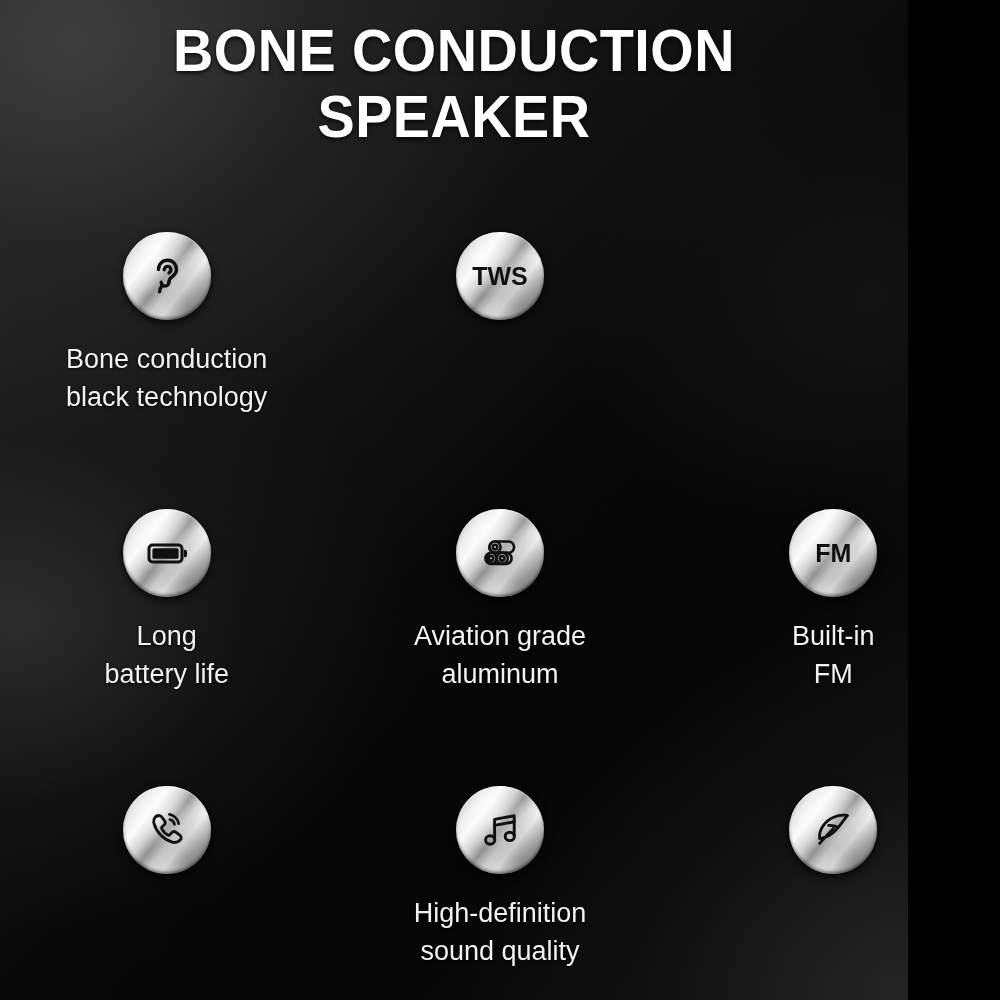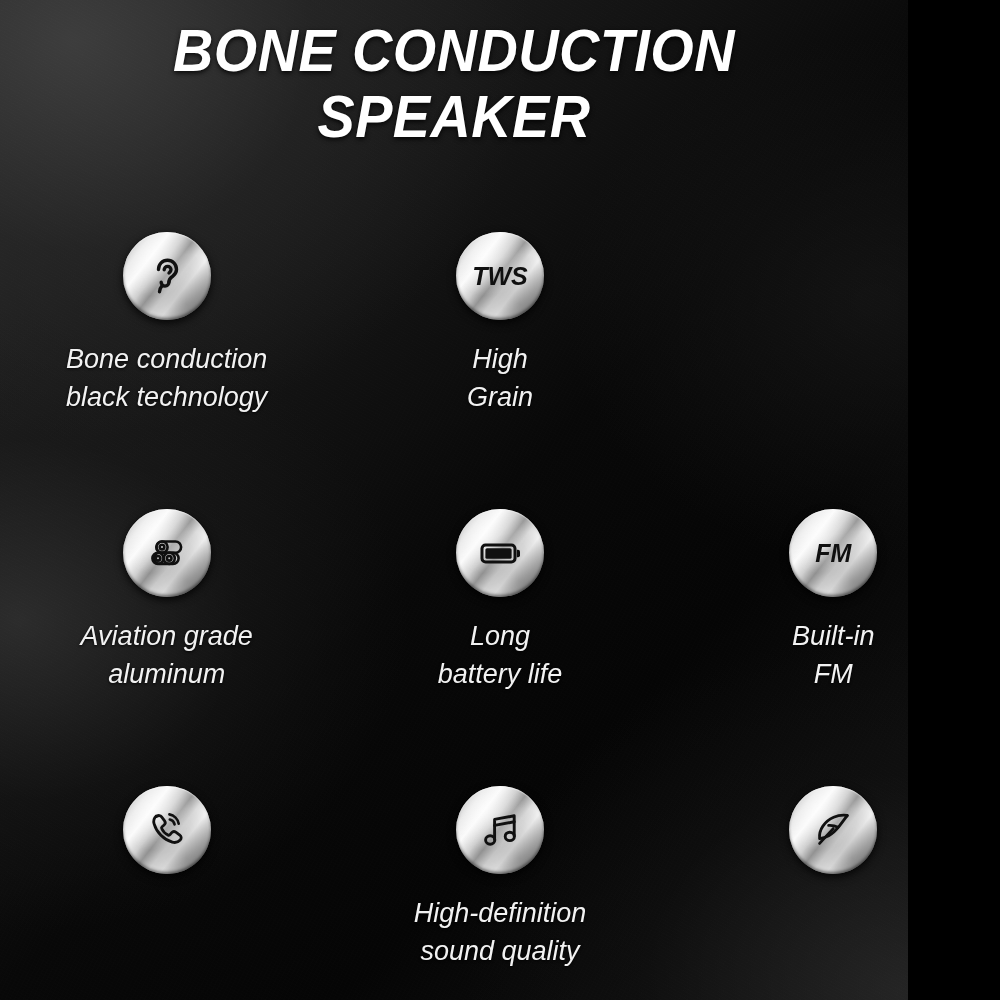--- a/index.html
+++ b/index.html
@@ -11,21 +11,20 @@
   body {
     font-family: "Liberation Sans", sans-serif;
   }
 
   #poster {
     position: relative;
     width: 908px;
     height: 1000px;
     overflow: hidden;
     background-color: #404040;
-    font-style: italic;
   }
 
   
   .bg-base {
     position: absolute;
     inset: 0;
     background:
       radial-gradient(ellipse 70% 55% at 8% 4%,  rgba(62,62,62,0.95) 0%, rgba(40,40,40,0.55) 38%, rgba(12,12,12,0) 72%),
       radial-gradient(ellipse 55% 40% at 2% 62%, rgba(52,52,52,0.75) 0%, rgba(26,26,26,0.4) 45%, rgba(10,10,10,0) 78%),
       radial-gradient(ellipse 60% 45% at 99% 99%, rgba(48,48,48,0.6) 0%, rgba(20,20,20,0.3) 48%, rgba(8,8,8,0) 80%),
@@ -175,28 +174,38 @@
           </svg>
         </div>
         <div class="caption">Bone conduction
 black technology</div>
       </div>
 
       <div class="cell">
         <div class="disc">
           <span class="disc-text">TWS</span>
         </div>
-        <div class="caption">High
-Grain</div>
       </div>
 
 
     </div>
 
     <div class="grid-row">
+
+      <div class="cell">
+        <div class="disc">
+          <svg width="52" height="52" viewBox="0 0 52 52">
+            <rect x="8" y="18" width="33" height="17" rx="3.6" fill="none" stroke="#101010" stroke-width="3"></rect>
+            <rect x="11.4" y="21.2" width="26.2" height="10.6" rx="1.6" fill="#101010"></rect>
+            <path d="M42.8 22.8h1.2a2 2 0 0 1 2 2v3.4a2 2 0 0 1-2 2h-1.2z" fill="#101010"></path>
+          </svg>
+        </div>
+        <div class="caption">Long
+battery life</div>
+      </div>
 
       <div class="cell">
         <div class="disc">
           <svg width="50" height="50" viewBox="0 0 50 50">
             <g fill="none" stroke="#101010" stroke-width="2.6" stroke-linecap="round" stroke-linejoin="round">
               <path d="M20 13.5 33.5 13.5a5.6 5.6 0 0 1 0 11.2L20 24.7a5.6 5.6 0 0 1 0-11.2z"></path>
               <path d="M17.5 24.7 31 24.7a5.6 5.6 0 0 1 0 11.2L17.5 35.9a5.6 5.6 0 0 1 0-11.2z"></path>
               <circle cx="20" cy="19.1" r="5.6"></circle>
               <circle cx="20" cy="19.1" r="2.3"></circle>
               <circle cx="16" cy="30.3" r="5.6"></circle>
@@ -205,32 +214,20 @@
               <circle cx="27.2" cy="30.3" r="2.3"></circle>
             </g>
           </svg>
         </div>
         <div class="caption">Aviation grade
 aluminum</div>
       </div>
 
       <div class="cell">
         <div class="disc">
-          <svg width="52" height="52" viewBox="0 0 52 52">
-            <rect x="8" y="18" width="33" height="17" rx="3.6" fill="none" stroke="#101010" stroke-width="3"></rect>
-            <rect x="11.4" y="21.2" width="26.2" height="10.6" rx="1.6" fill="#101010"></rect>
-            <path d="M42.8 22.8h1.2a2 2 0 0 1 2 2v3.4a2 2 0 0 1-2 2h-1.2z" fill="#101010"></path>
-          </svg>
-        </div>
-        <div class="caption">Long
-battery life</div>
-      </div>
-
-      <div class="cell">
-        <div class="disc">
           <span class="disc-text">FM</span>
         </div>
         <div class="caption">Built-in
 FM</div>
       </div>
 
     </div>
 
     <div class="grid-row">
 

